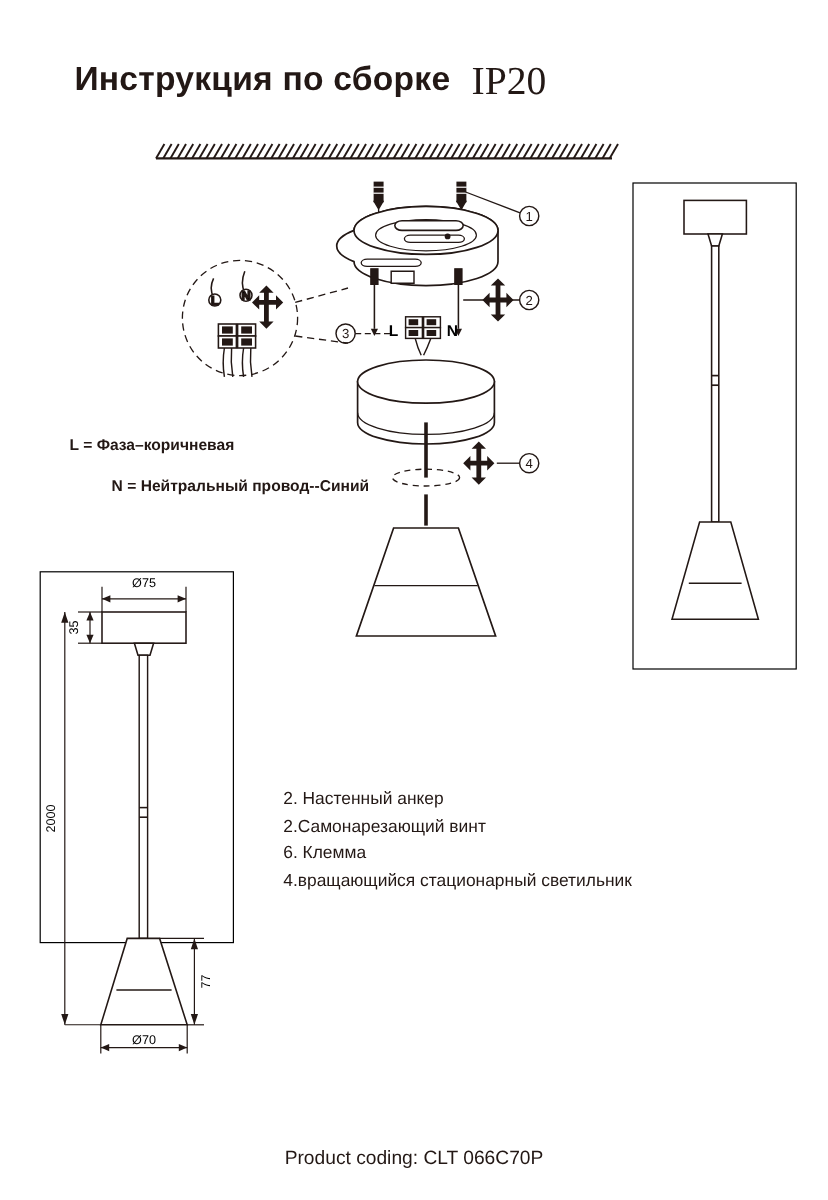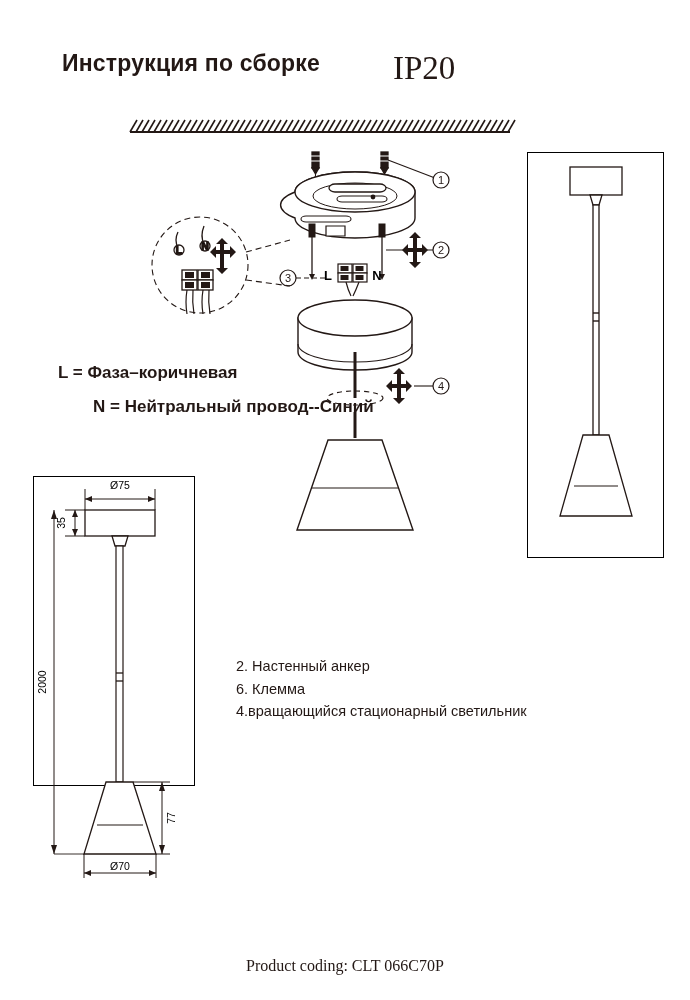--- a/index.html
+++ b/index.html
@@ -1,33 +1,33 @@
 <!DOCTYPE html>
 <html><head>
 <meta charset="utf-8">
 <style>
   html,body{margin:0;padding:0;background:#fff;}
   body{width:690px;height:1000px;position:relative;overflow:hidden;
        font-family:"Liberation Sans","DejaVu Sans",sans-serif;color:#231815;}
   .abs{position:absolute;}
   
-  #title{left:62px;top:50px;font-size:23px;font-weight:bold;letter-spacing:.2px;white-space:nowrap;}
+  #title{left:62px;top:50px;font-size:28px;font-weight:bold;letter-spacing:.2px;white-space:nowrap;}
   #ip-code{left:393px;top:50px;font-size:33px;font-family:"Liberation Serif","DejaVu Serif",serif;font-weight:400;white-space:nowrap;}
   
   #ceiling{left:130px;top:118px;width:380px;height:16px;}
   
-  .legend{font-size:17px;font-weight:bold;white-space:nowrap;}
+  .legend{font-size:13px;font-weight:bold;white-space:nowrap;}
   #legend-l{left:58px;top:363px;}
   #legend-n{left:58px;top:397px;padding-left:35px;}
   
   #steps{left:236px;top:655px;font-size:14.5px;line-height:22.5px;white-space:nowrap;}
   #steps div{margin:0;padding:0;}
   
   #footer{left:0;top:957px;width:690px;text-align:center;font-size:16px;
-          font-family:Liberation Serif, serif;}
+          font-family:Liberation Sans, sans-serif;}
   
   #box-right{left:527px;top:152px;width:137px;height:406px;border:1px solid #000;box-sizing:border-box;}
   #box-left{left:33px;top:476px;width:162px;height:310px;border:1px solid #000;box-sizing:border-box;}
   svg{display:block;overflow:visible;}
   .lbl{font-size:10.5px;font-family:"Liberation Sans","DejaVu Sans",sans-serif;fill:#000;}
   .lblb{font-size:13px;font-weight:bold;font-family:"Liberation Sans","DejaVu Sans",sans-serif;fill:#000;}
   .cal{font-size:11px;font-family:"Liberation Sans","DejaVu Sans",sans-serif;fill:#231815;}
 </style>
 </head>
 <body>
@@ -321,17 +321,18 @@
       <line x1="50" y1="396" x2="122" y2="396"></line>
       <path d="M50 396 L57 393 L57 399 Z" fill="#231815" stroke="none"></path>
       <path d="M122 396 L115 393 L115 399 Z" fill="#231815" stroke="none"></path>
     </g>
     <text class="lbl" x="86" y="393" text-anchor="middle">Ø70</text>
   </svg>
 </div>
 
 <div class="abs" id="steps">
   <div>2. Настенный анкер</div>
+  <div>2.Самонарезающий винт</div>
   <div>6. Клемма</div>
   <div>4.вращающийся стационарный светильник</div>
 </div>
 
 <div class="abs" id="footer">Product coding: CLT 066C70P</div>
 
 </body></html>

